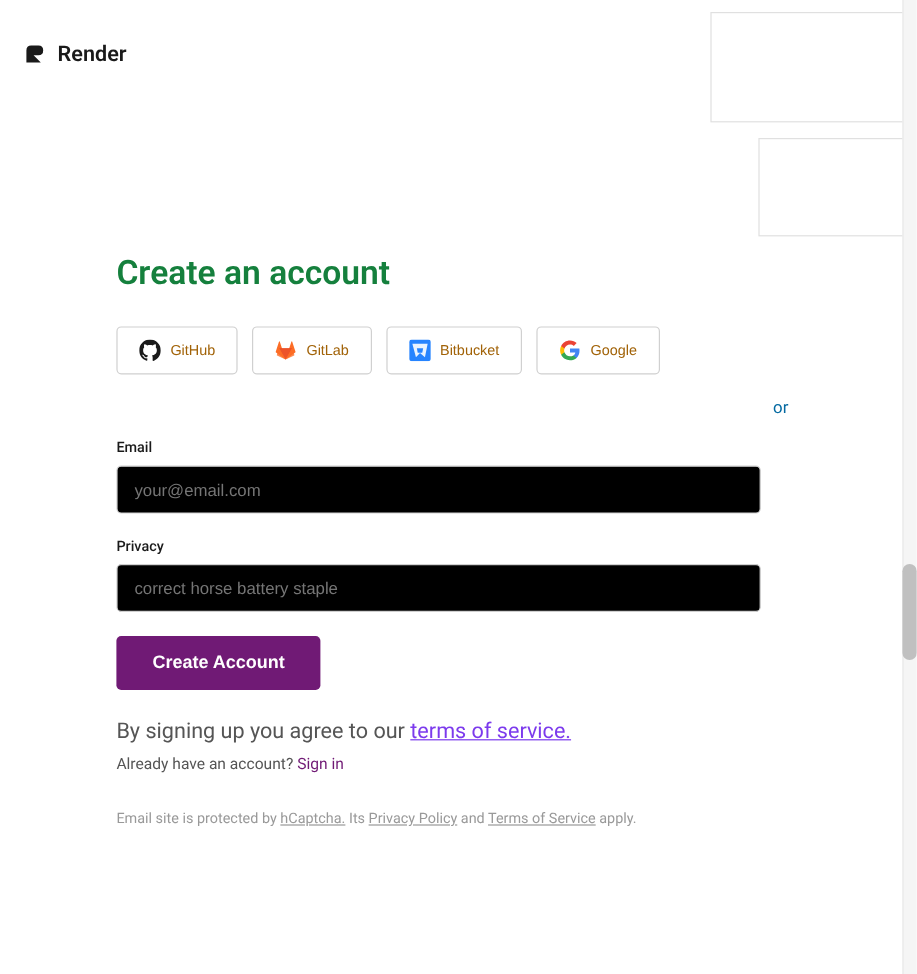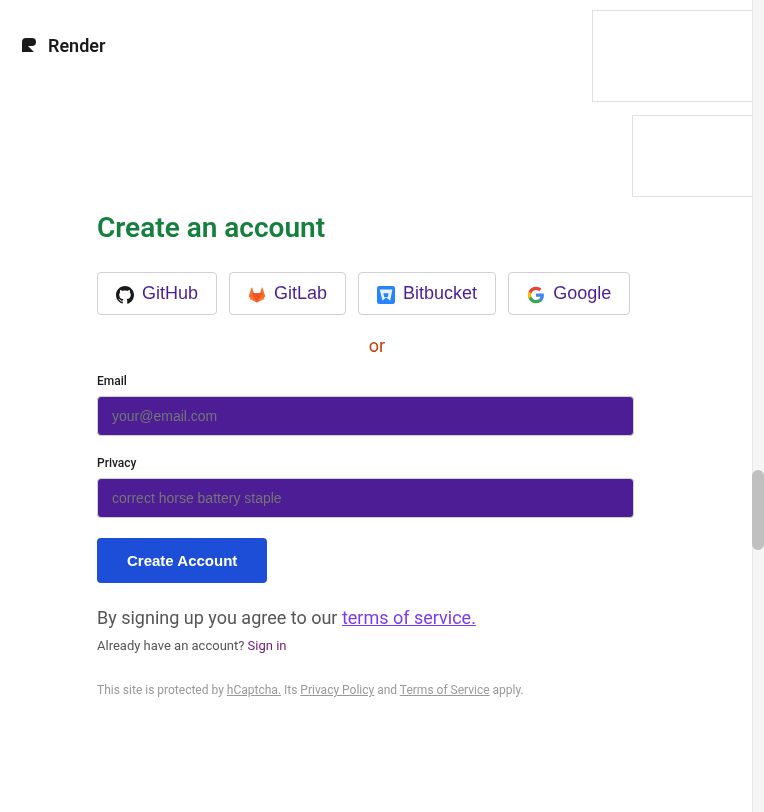--- a/index.html
+++ b/index.html
@@ -104,48 +104,48 @@
 
     .oauth-buttons {
       display: flex;
       gap: 12px;
       margin-bottom: 20px;
       flex-wrap: wrap;
     }
 
     .oauth-btn {
       display: flex;
-      align-items: flex-end;
+      align-items: center;
       gap: 8px;
       padding: 10px 18px;
       border: 1.5px solid #d0d0d0;
       background: #ffffff;
       border-radius: 4px;
-      font-size: 18px;
+      font-size: 12px;
       font-weight: 500;
       cursor: pointer;
-      color: #4c1d95;
+      color: #a16207;
       white-space: nowrap;
     }
 
     .oauth-icon {
       width: 18px;
       height: 18px;
       display: flex;
       align-items: center;
       justify-content: center;
     }
 
     .divider-row {
       display: flex;
       align-items: center;
-      justify-content: center;
+      justify-content: flex-end;
       margin: 18px 0;
-      color: #c2410c;
-      font-size: 18px;
+      color: #0369a1;
+      font-size: 14px;
     }
 
     .form-label {
       font-size: 12px;
       font-weight: 500;
       color: #1a1a1a;
       margin-bottom: 8px;
       display: block;
     }
 
@@ -153,26 +153,26 @@
       margin-bottom: 20px;
     }
 
     .form-input {
       width: 537px;
       padding: 11px 14px;
       border: 1.5px solid #d0d0d0;
       border-radius: 4px;
       font-size: 14px;
       color: #888;
-      background: #4c1d95;
+      background: #000000;
       outline: none;
     }
 
     .create-btn {
-      background: #1d4ed8;
+      background: #701a75;
       color: #ffffff;
       border: none;
       padding: 14px 30px;
       font-size: 15px;
       font-weight: 600;
       border-radius: 4px;
       cursor: pointer;
       margin-bottom: 24px;
     }
 
@@ -308,16 +308,16 @@
     <span>By signing up you agree to our </span><a href="#" class="terms-link">terms of service.</a>
   </p>
 
   
   <p class="signin-text">
     <span>Already have an account? </span><a href="#" class="signin-link">Sign in</a>
   </p>
 
   
   <p class="captcha-text">
-    <span>This site is protected by </span><a href="#" class="captcha-link">hCaptcha.</a><span> Its </span><a href="#" class="captcha-link">Privacy Policy</a><span> and </span><a href="#" class="captcha-link">Terms of Service</a><span> apply.</span>
+    <span>Email site is protected by </span><a href="#" class="captcha-link">hCaptcha.</a><span> Its </span><a href="#" class="captcha-link">Privacy Policy</a><span> and </span><a href="#" class="captcha-link">Terms of Service</a><span> apply.</span>
   </p>
 
 </div>
 
 </body></html>

